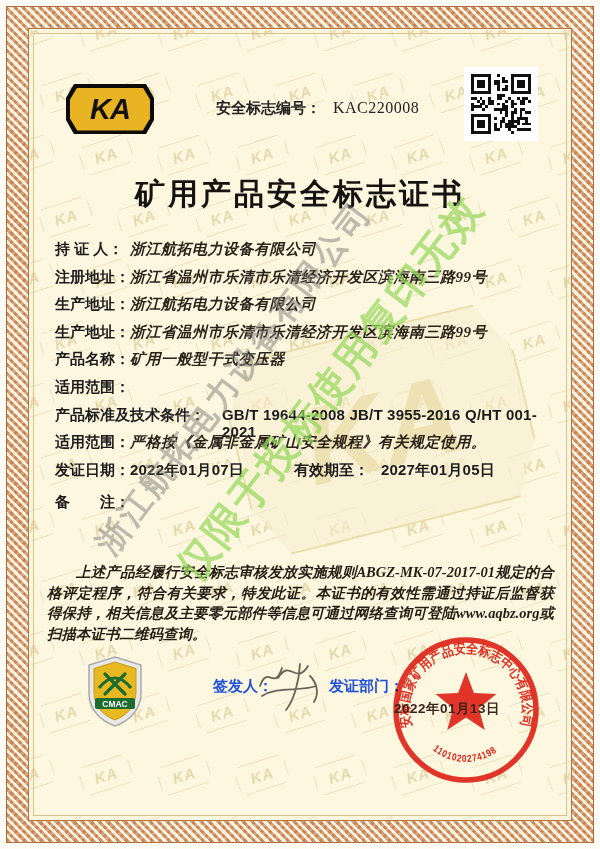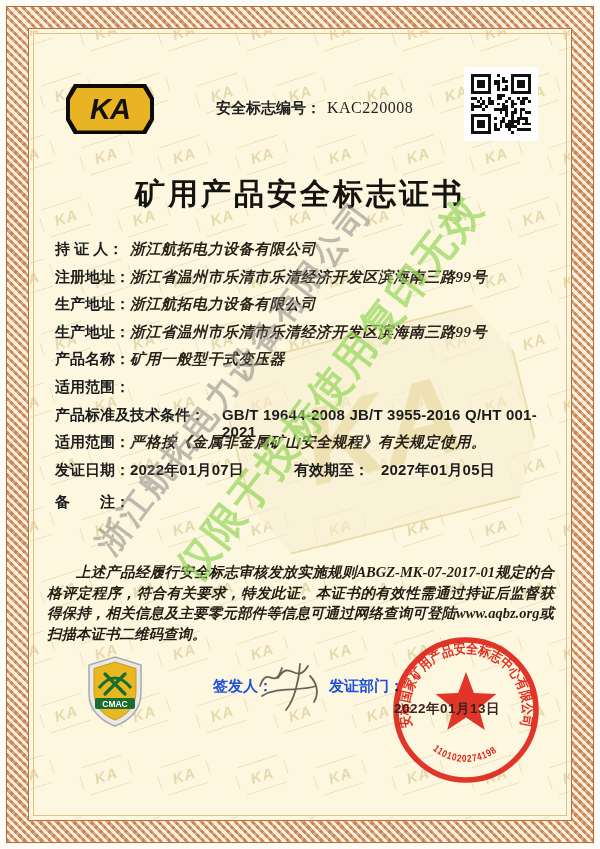--- a/index.html
+++ b/index.html
@@ -29,21 +29,21 @@
   
   .layer{position:absolute;inset:0;z-index:5;}
   .ka-logo{position:absolute;left:66px;top:84px;width:88px;height:50px;background:#0d0b07;
         clip-path:polygon(9% 0,91% 0,100% 28%,100% 72%,91% 100%,9% 100%,0 72%,0 28%);
         display:flex;align-items:center;justify-content:center;}
   .ka-logo-in{width:80px;height:43px;background:#e8b423;
         clip-path:polygon(9% 0,91% 0,100% 28%,100% 72%,91% 100%,9% 100%,0 72%,0 28%);
         display:flex;align-items:center;justify-content:center;
         color:#15110a;font:italic 900 29px/1 "Liberation Sans",sans-serif;letter-spacing:-1px;}
   .serial{position:absolute;left:216px;top:99px;font-size:15px;color:#222;font-weight:700;}
-  .serial .v{font-family:"Liberation Serif",serif;font-weight:400;font-size:16px;margin-left:6px;letter-spacing:.5px;}
+  .serial .v{font-family:"Liberation Serif",serif;font-weight:400;font-size:16px;margin-left:12px;letter-spacing:.5px;}
   .qr{position:absolute;left:464px;top:67px;width:74px;height:74px;background:#fff;
       display:flex;align-items:center;justify-content:center;}
   .qr svg{width:60px;height:60px;shape-rendering:crispEdges;}
   .title{position:absolute;left:0;right:0;top:174px;text-align:center;color:#151310;
       font-size:30px;font-weight:900;letter-spacing:3px;}
   .fields{position:absolute;left:55px;top:237px;width:500px;}
   .frow{height:27.6px;display:flex;align-items:baseline;padding-top:3px;box-sizing:border-box;
       font-size:15px;color:#1b1b1b;}
   .lbl{font-weight:700;white-space:pre;width:75px;flex:0 0 auto;}
   .lbl.wide{width:auto;margin-right:17px;}

